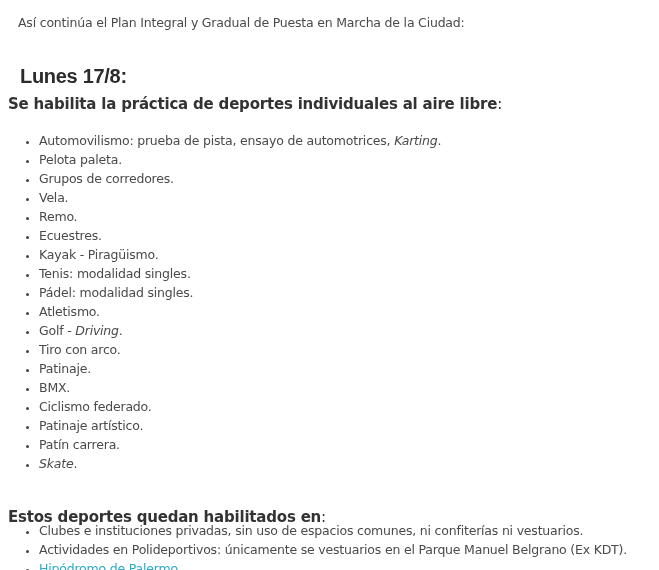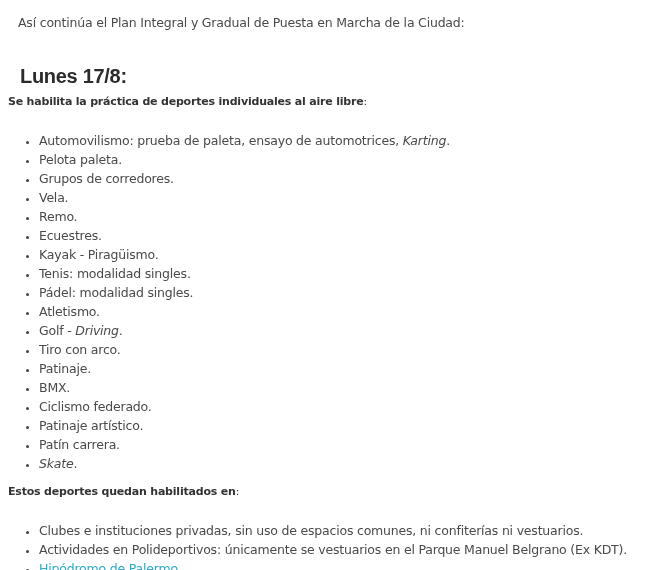--- a/index.html
+++ b/index.html
@@ -35,29 +35,29 @@
       font-family: "Liberation Sans", sans-serif;
       font-weight: bold;
       font-size: 20px;
       color: #2b2b2b;
       letter-spacing: -0.3px;
     }
     .subheading {
       position: absolute;
       margin: 0;
       left: 8px;
-      font-size: 11px;
+      font-size: 15px;
       color: #333333;
       letter-spacing: -0.2px;
     }
     .subheading b {
       font-weight: bold;
     }
     .sub1 { top: 95px; }
-    .sub2 { top: 485px; }
+    .sub2 { top: 508px; }
     ul.items {
       position: absolute;
       left: 24px;
       margin: 0;
       padding: 0 0 0 15px;
       list-style: disc;
       font-size: 12.5px;
       line-height: 19px;
       color: #4a4a4a;
       letter-spacing: -0.2px;
@@ -81,21 +81,21 @@
 <body>
 
 <div class="page">
   <p class="intro">Así continúa el Plan Integral y Gradual de Puesta en Marcha de la Ciudad:</p>
 
   <h2 class="day-heading">Lunes 17/8:</h2>
 
   <p class="subheading sub1"><b>Se habilita la práctica de deportes individuales al aire libre</b><span>:</span></p>
 
   <ul class="items list1">
-    <li><span>Automovilismo: prueba de paleta, ensayo de automotrices, </span><em>Karting</em><span>.</span></li>
+    <li><span>Automovilismo: prueba de pista, ensayo de automotrices, </span><em>Karting</em><span>.</span></li>
     <li><span>Pelota paleta.</span></li>
     <li><span>Grupos de corredores.</span></li>
     <li><span>Vela.</span></li>
     <li><span>Remo.</span></li>
     <li><span>Ecuestres.</span></li>
     <li><span>Kayak - Piragüismo.</span></li>
     <li><span>Tenis: modalidad singles.</span></li>
     <li><span>Pádel: modalidad singles.</span></li>
     <li><span>Atletismo.</span></li>
     <li><span>Golf - </span><em>Driving</em><span>.</span></li>

